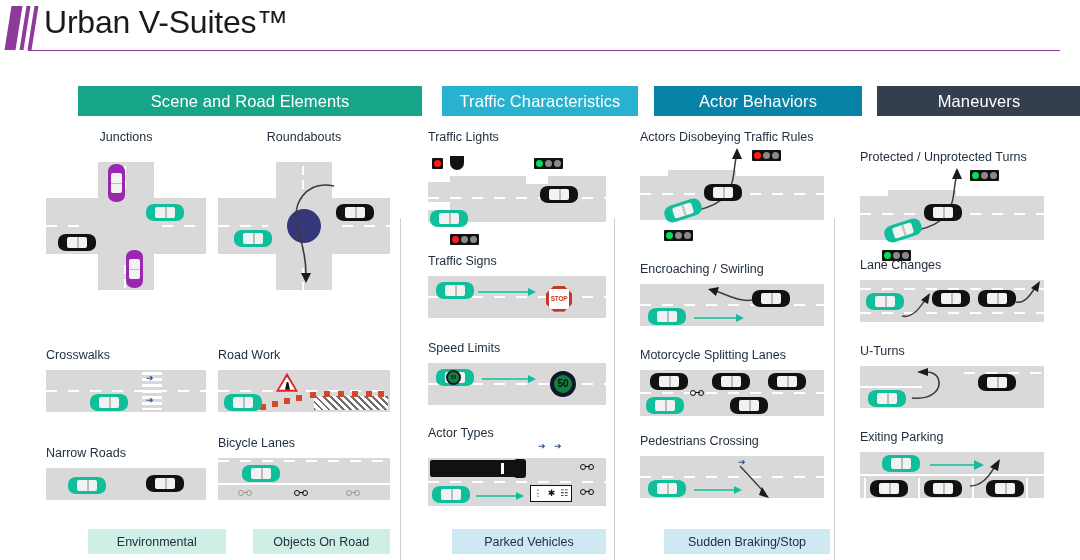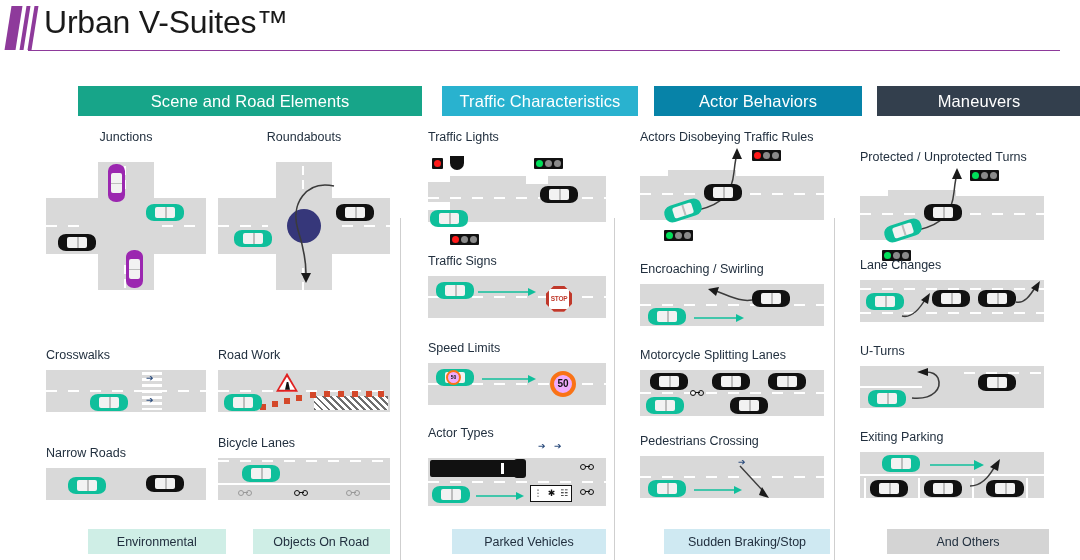--- a/index.html
+++ b/index.html
@@ -82,21 +82,21 @@
   .tl span { width: 7px; height: 7px; border-radius: 50%; background: #8a8a8a; display: block; }
   .tl span.red   { background: #ff1a1a; }
   .tl span.green { background: #00e05a; }
 
   
   .stop-sign { position: absolute; width: 26px; height: 26px; background: #ffffff;
     border: 3px solid #c0392b; clip-path: polygon(30% 0,70% 0,100% 30%,100% 70%,70% 100%,30% 100%,0 70%,0 30%);
     display:flex; align-items:center; justify-content:center; }
   .stop-sign b { font-size: 6.5px; color: #c0392b; font-weight: 700; letter-spacing: -0.3px; }
   .speed-sign { position: absolute; width: 26px; height: 26px; border-radius: 50%;
-    background: #f0abfc; border: 4px solid #f97316;
+    background: #15803d; border: 4px solid #0f172a;
     display:flex; align-items:center; justify-content:center;
     font-size: 10px; font-weight: 700; color: #111; }
   .speed-sign.small { width: 15px; height: 15px; border-width: 2.5px; font-size: 5px; }
   .warn-sign { position: absolute; width: 0; height: 0; }
   .warn-tri { position:absolute; width: 22px; height: 19px;
     background: #e02020;
     clip-path: polygon(50% 0,100% 100%,0 100%); }
   .warn-tri::after { content:""; position:absolute; left:3px; top:4px; width:16px; height:13px;
     background:#ffffff; clip-path: polygon(50% 0,100% 100%,0 100%); }
   .warn-worker { position:absolute; left:9px; top:9px; width:5px; height:8px; background:#111;
@@ -685,18 +685,15 @@
             <div class="cabin"></div>
             <div class="split"></div>
           </div>
         <svg class="arrow" style="left:106px; top:8px;" width="40" height="32">
           <path d="M4 28 C 16 28, 24 18, 30 6" fill="none" stroke="#3b3b3b" stroke-width="1.6"></path>
           <path d="M34 1 l-2 12 l-8 -4 z" fill="#1a1a1a"></path>
         </svg>
       </div>
     </div>
 
-    <div class="pill-row">
-      <div class="pill" id="p4a" style="background: rgb(212, 212, 212);">And Others</div>
-    </div>
   </div>
 
 </div>
 
 </body></html>

